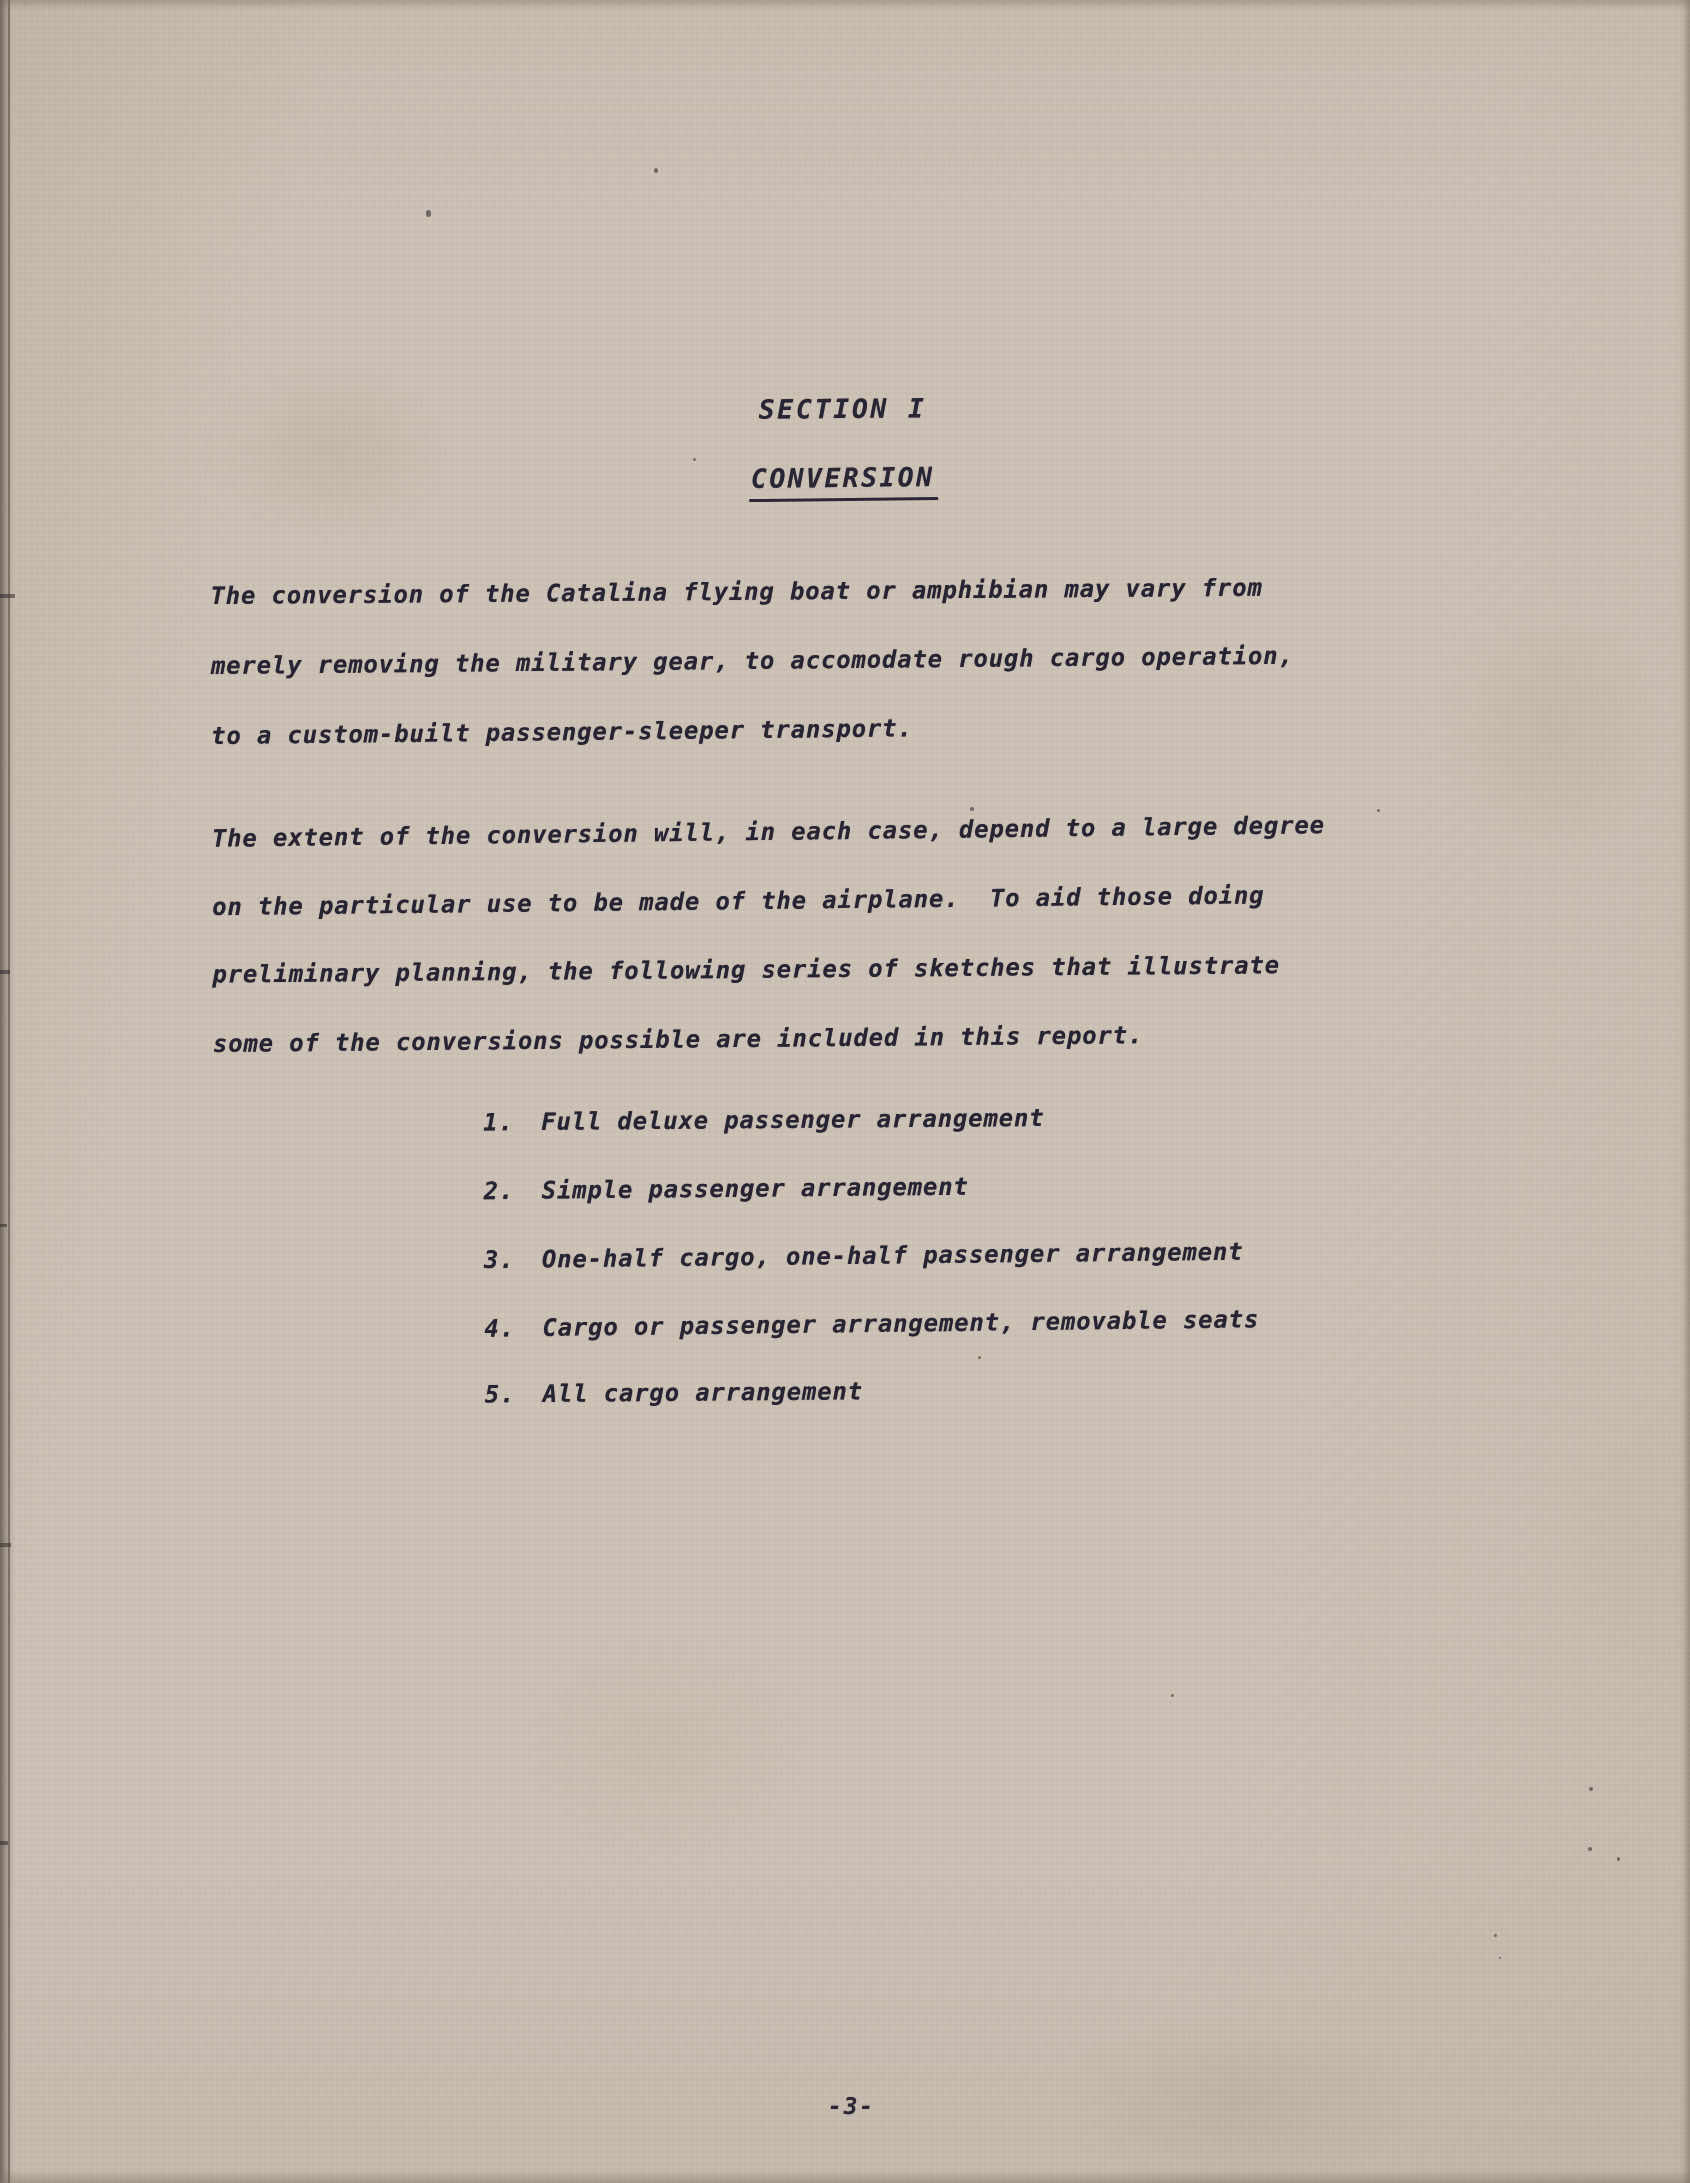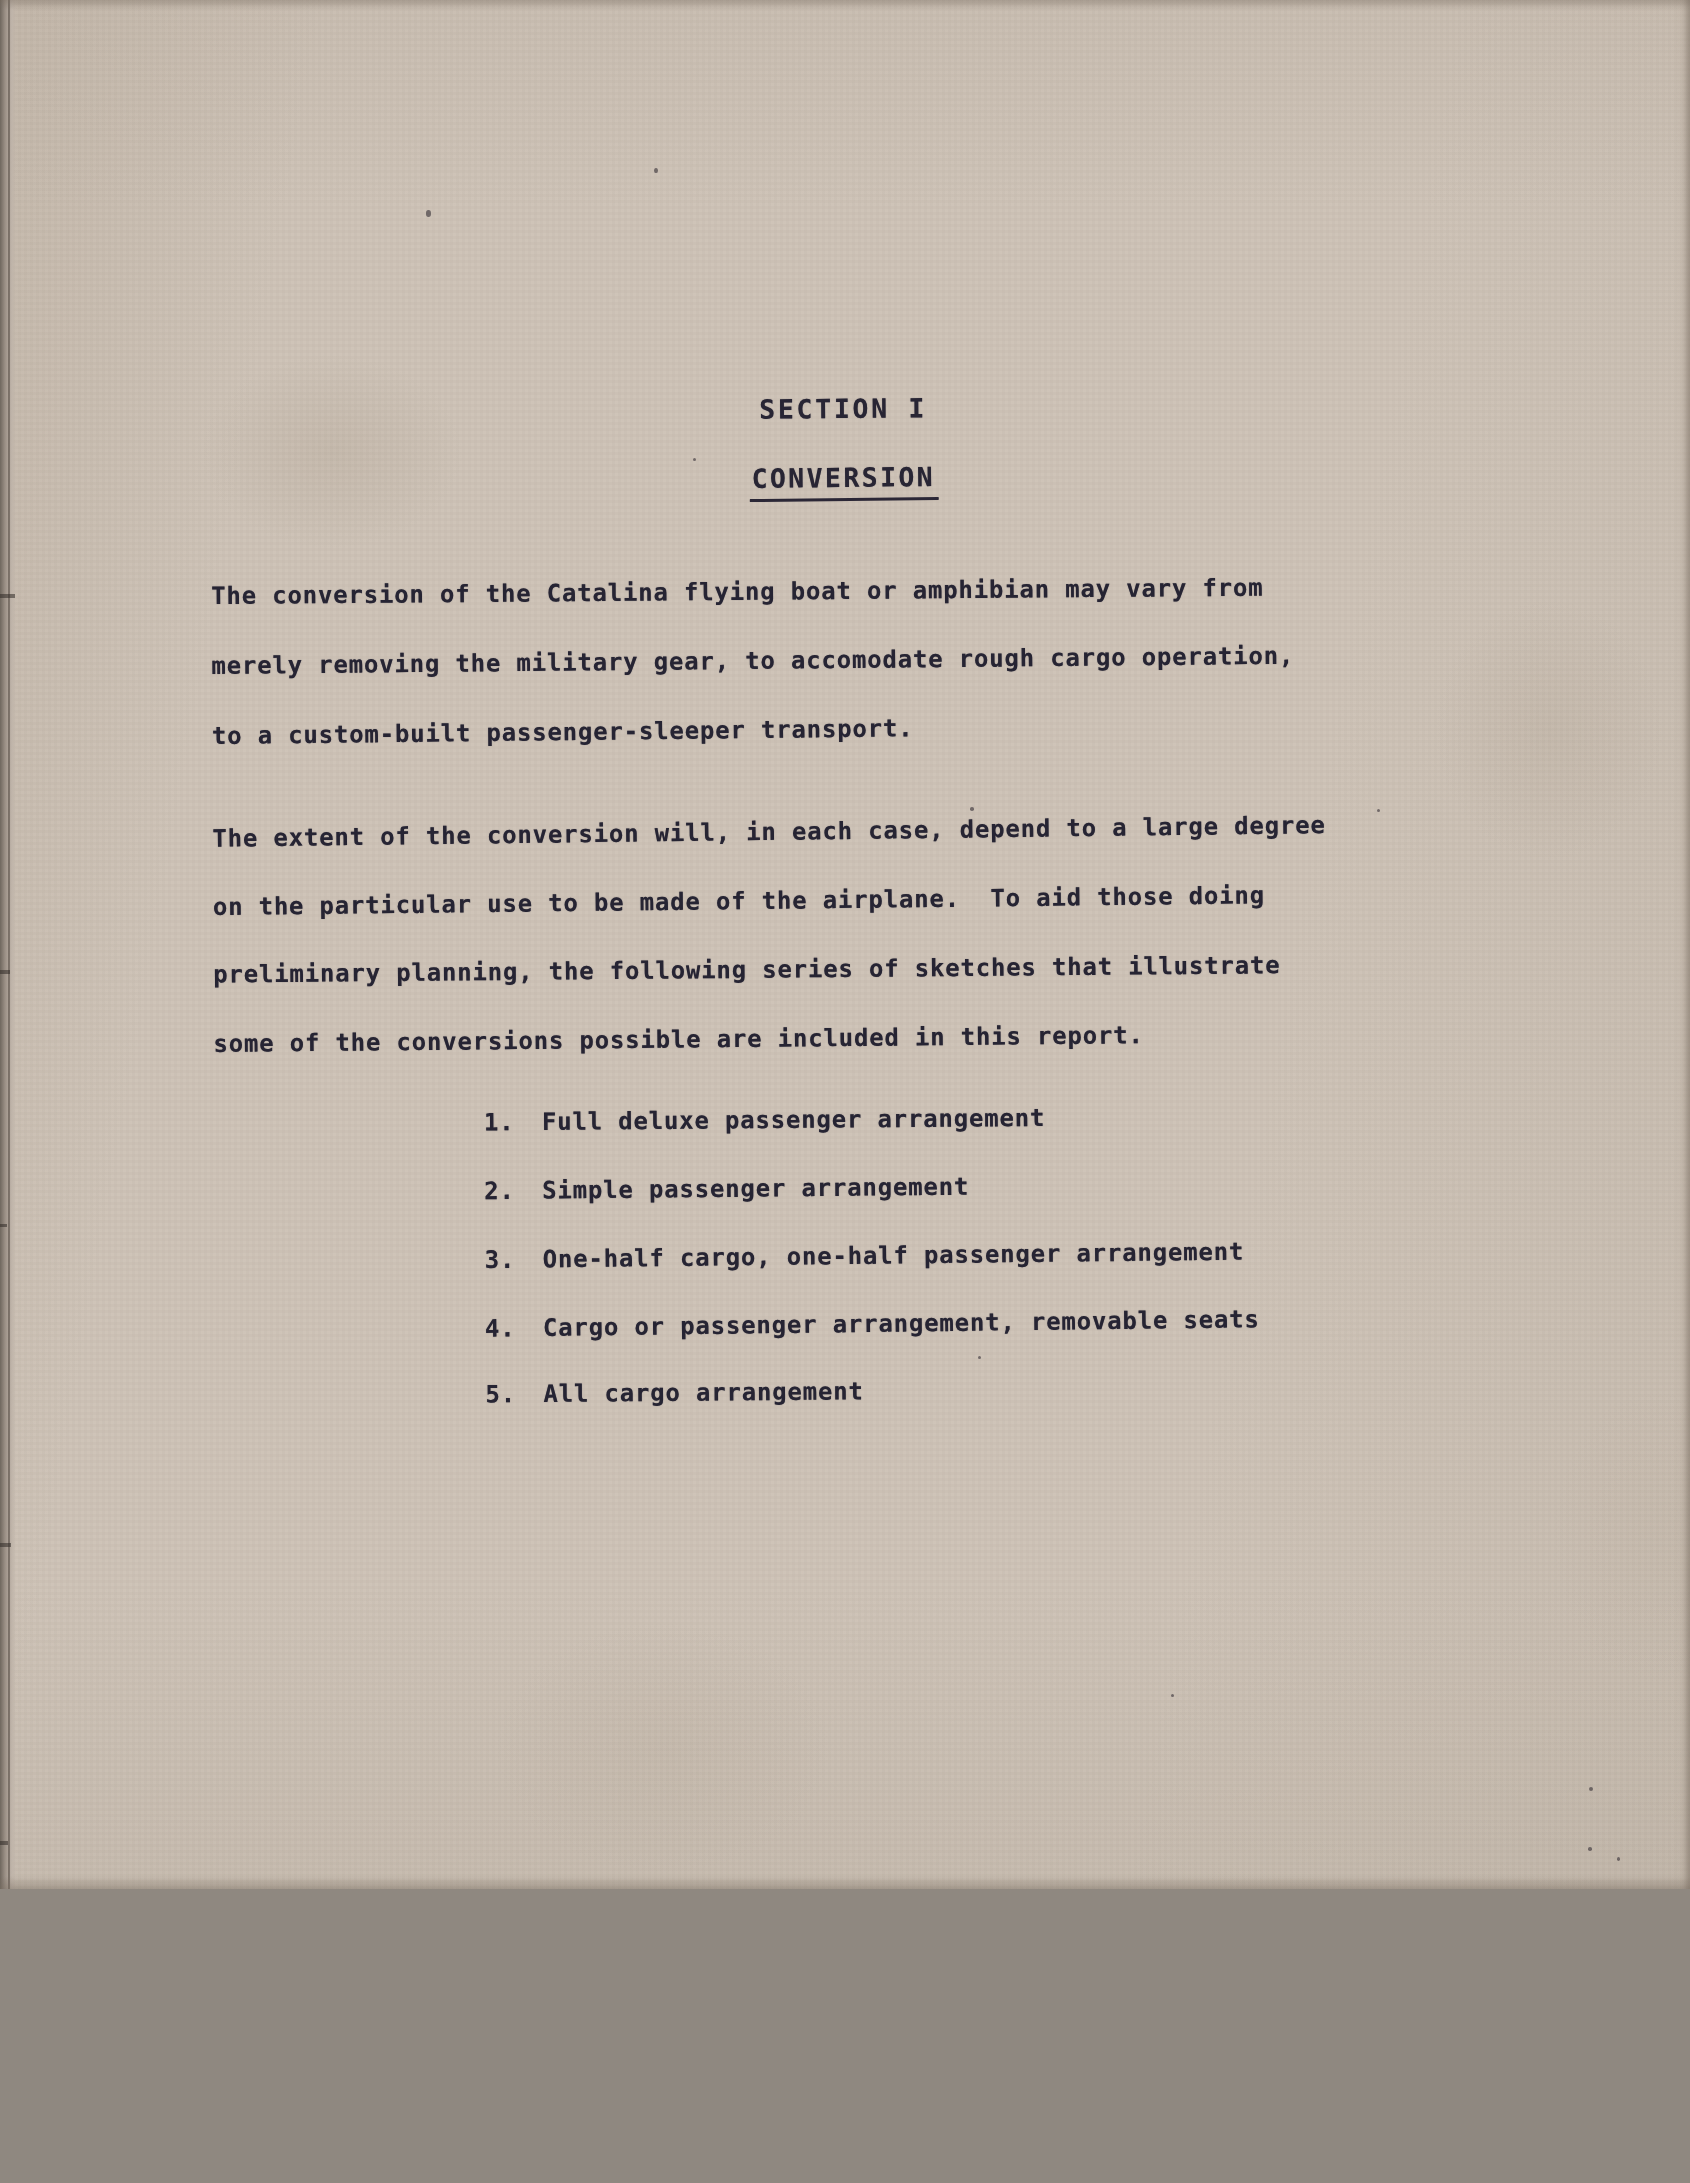--- a/index.html
+++ b/index.html
@@ -4,25 +4,26 @@
 <style>
   html, body {
     margin: 0;
     padding: 0;
     background: #8f8880;
   }
 
   .page {
     position: relative;
     width: 1690px;
-    height: 1889px;
+    height: 2183px;
     overflow: hidden;
     background: #84cc16;
     font-family: "DejaVu Sans Mono", "Liberation Mono", monospace;
     color: #26242f;
+    font-style: italic;
   }
 
   
   .paper-base {
     position: absolute;
     inset: 0;
     background:
       radial-gradient(120% 85% at 48% 40%, #d3c8bd 0%, #cdc2b6 42%, #c3b8ad 72%, #b8ада2 100%);
     background-color: #cdc2b6;
   }

